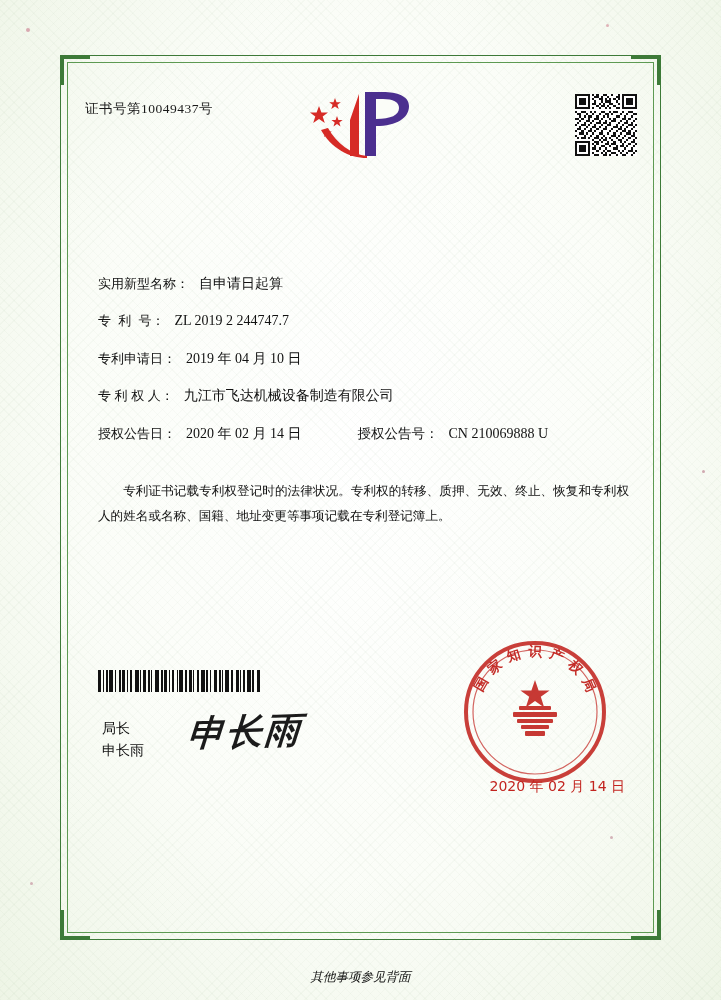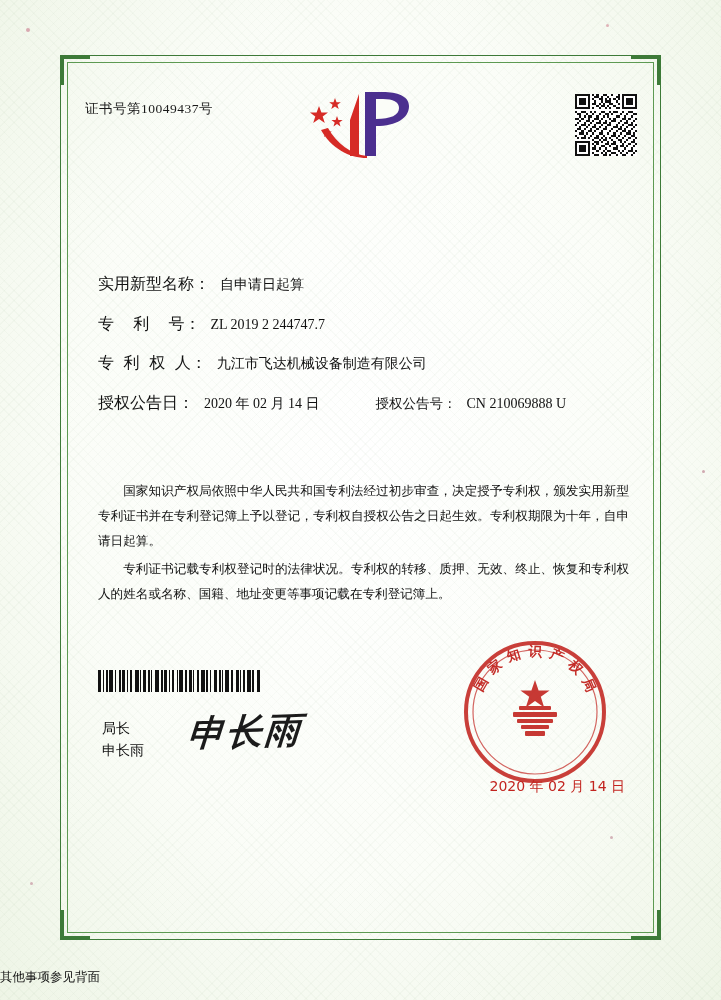--- a/index.html
+++ b/index.html
@@ -80,22 +80,22 @@
     font-size:14.5px;
     color:#111;
   }
   .row{
     display:flex;align-items:baseline;
     margin-bottom:20.5px;
     line-height:1.2;
   }
   .lbl{
     white-space:pre;
-    font-family:Liberation Mono, monospace;
-    font-size:16px;
+    font-family:Liberation Sans, sans-serif;
+    font-size:13px;
     color:#111;
     flex:0 0 auto;
   }
   .val{
     font-family:"Liberation Serif", serif;
     font-size:14px;
     color:#111;
     margin-left:10px;
   }
   .row.two .lbl2{
@@ -150,23 +150,23 @@
   }
 
   .pagenum{
     position:absolute;left:0;right:0;bottom:24px;
     text-align:center;
     font-family:"DejaVu Sans", sans-serif;
     font-size:12.5px;color:#111;
   }
   .footnote{
     position:absolute;left:0;right:0;bottom:14px;
-    text-align:left;
-    font-family:"DejaVu Sans", sans-serif;
-    font-size:12.5px;color:#111;
+    text-align:center;
+    font-family:"DejaVu Sans", sans-serif;
+    font-size:12.5px;color:#111;font-style:italic;
   }
   .dot{
     position:absolute;border-radius:50%;
   }
 </style>
 </head>
 <body>
 
 <div class="page">
   <div class="border-outer"></div>
@@ -442,33 +442,36 @@
     <div class="fields">
       <div class="row">
         <span class="lbl">实用新型名称：</span>
         <span class="val">自申请日起算</span>
       </div>
       <div class="row">
         <span class="lbl">专  利  号：</span>
         <span class="val">ZL 2019 2 244747.7</span>
       </div>
       <div class="row">
+        <span class="lbl">专利申请日：</span>
+        <span class="val">2019 年 04 月 10 日</span>
+      </div>
+      <div class="row">
         <span class="lbl">专 利 权 人：</span>
         <span class="val">九江市飞达机械设备制造有限公司</span>
       </div>
       <div class="row two">
         <span class="lbl">授权公告日：</span>
         <span class="val">2020 年 02 月 14 日</span>
         <span class="lbl2">授权公告号：</span>
         <span class="val">CN 210069888 U</span>
       </div>
     </div>
 
     <div class="para">
-      <p>国家知识产权局依照中华人民共和国专利法经过初步审查，决定授予专利权，颁发实用新型专利证书并在专利登记簿上予以登记，专利权自授权公告之日起生效。专利权期限为十年，自申请日起算。</p>
       <p>专利证书记载专利权登记时的法律状况。专利权的转移、质押、无效、终止、恢复和专利权人的姓名或名称、国籍、地址变更等事项记载在专利登记簿上。</p>
     </div>
 
     <div class="barcode">
       <i style="width:3px"></i>
         <i style="width:2px;background:transparent"></i>
       <i style="width:1px"></i>
         <i style="width:2px;background:transparent"></i>
       <i style="width:2px"></i>
         <i style="width:1px;background:transparent"></i>

